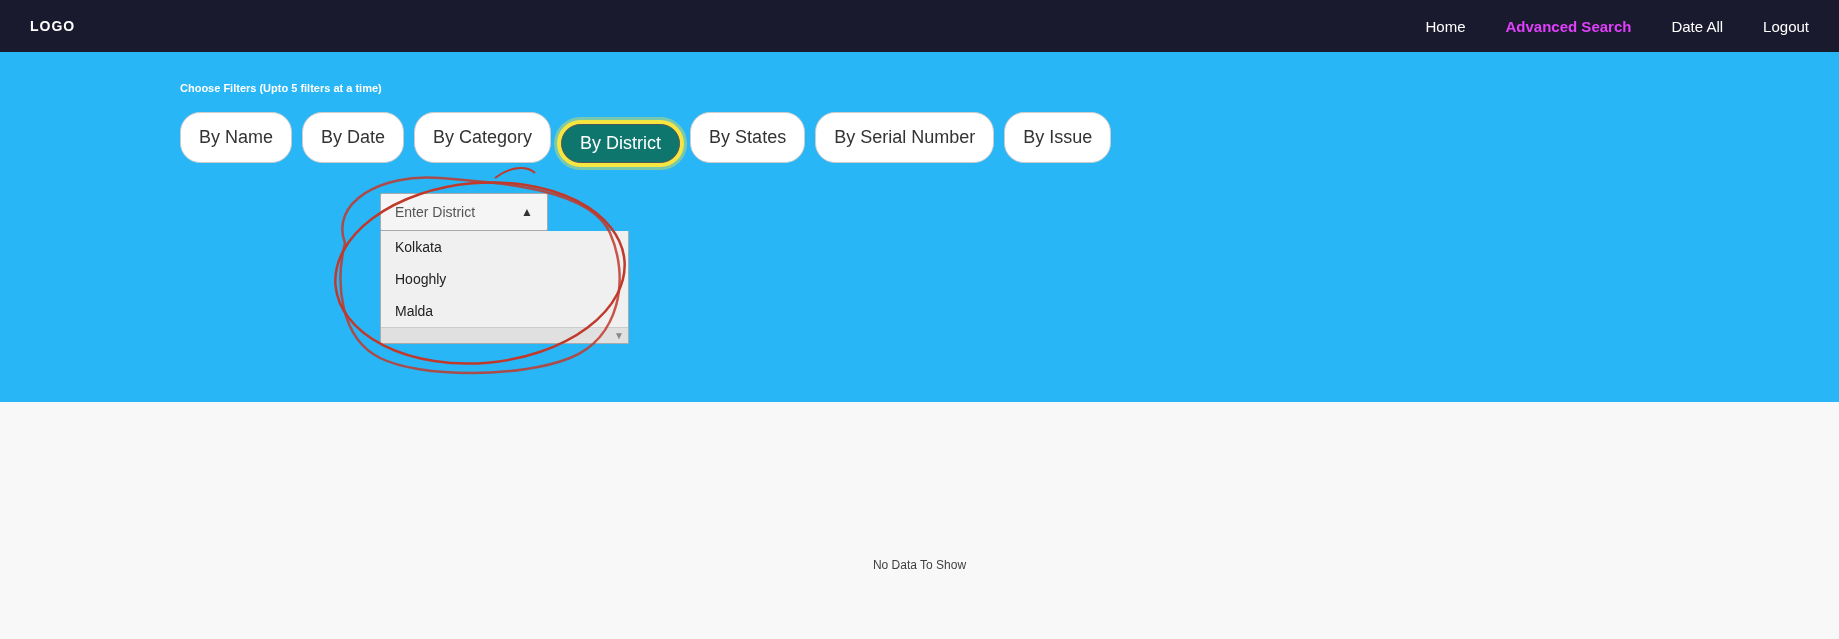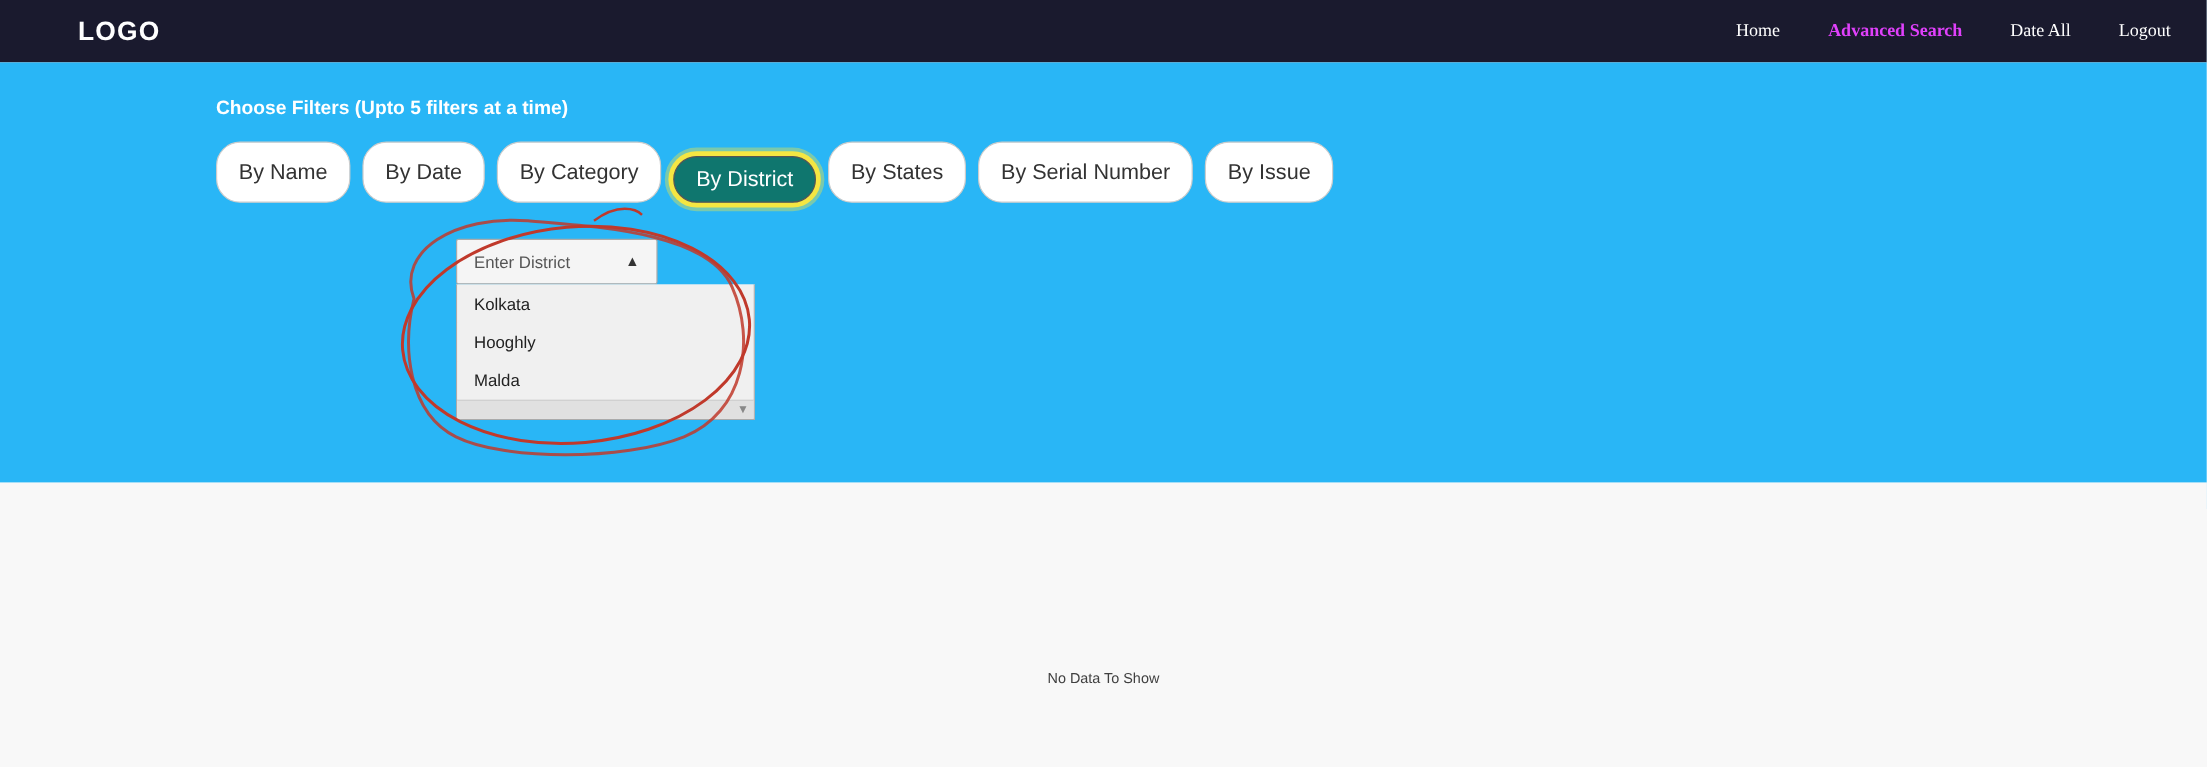--- a/index.html
+++ b/index.html
@@ -15,29 +15,27 @@
       background: #1a1a2e;
       display: flex;
       align-items: center;
       justify-content: space-between;
       padding: 0 30px;
       height: 52px;
     }
     .navbar-logo {
       color: #fff;
       font-weight: bold;
-      font-size: 22px;
+      font-size: 14px;
       letter-spacing: 1px;
-      margin-left: 35px;
     }
     .navbar-links {
       display: flex;
       gap: 40px;
       align-items: center;
-      font-family: Liberation Serif, serif;
     }
     .navbar-links a {
       color: #fff;
       text-decoration: none;
       font-size: 15px;
       cursor: pointer;
     }
     .navbar-links a.active {
       color: #e040fb;
       font-weight: bold;
@@ -47,21 +45,21 @@
     .filter-section {
       background: #29b6f6;
       padding: 30px 180px 50px 180px;
       min-height: 350px;
       position: relative;
     }
 
     .filter-label {
       color: #fff;
       font-weight: bold;
-      font-size: 16px;
+      font-size: 11px;
       margin-bottom: 18px;
     }
 
     .filter-buttons {
       display: flex;
       gap: 10px;
       flex-wrap: wrap;
       margin-bottom: 30px;
     }
 

